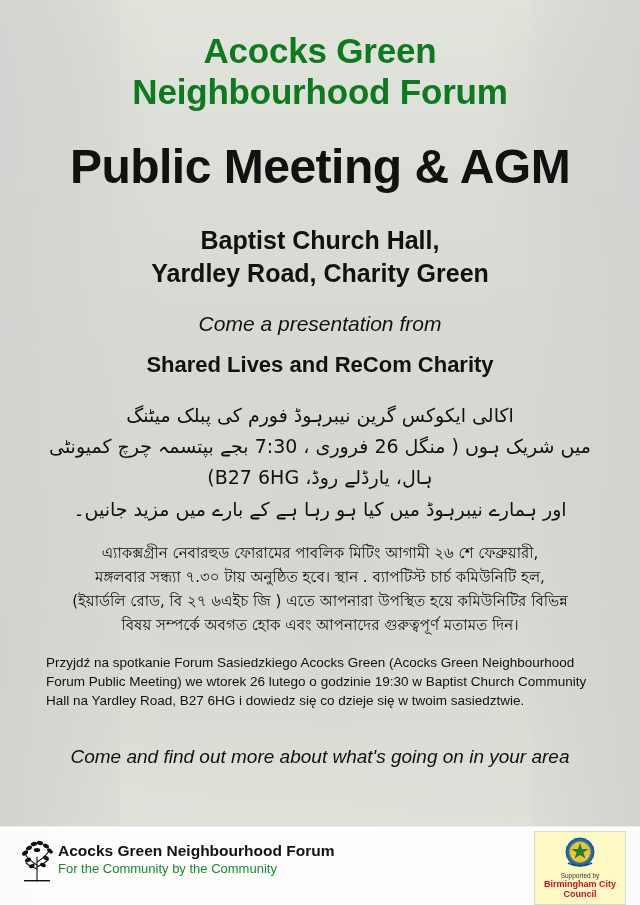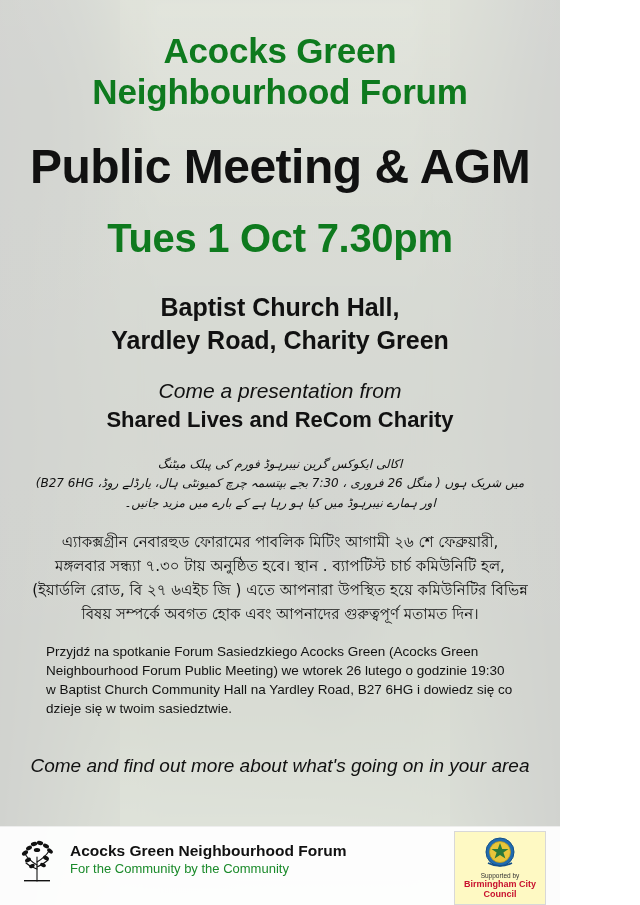--- a/index.html
+++ b/index.html
@@ -8,21 +8,21 @@
   }
   body {
     width: 640px;
     height: 905px;
     font-family: "Liberation Sans", sans-serif;
     background: #ffffff;
     overflow: hidden;
   }
   .poster {
     position: relative;
-    width: 560px;
+    width: 640px;
     height: 905px;
     overflow: hidden;
     background: #2f3a22;
   }
   
   .bg {
     position: absolute;
     inset: 0;
     background:
       
@@ -115,34 +115,33 @@
     color: #111111;
     font-weight: bold;
   }
   .presentation-intro {
     margin: 22px 0 0 0;
     font-size: 21px;
     font-style: italic;
     color: #111111;
   }
   .presentation-name {
-    margin: 4px 0 0 0;
+    margin: 16px 0 0 0;
     font-size: 22px;
     font-weight: bold;
     color: #111111;
   }
   .urdu {
     margin: 22px 10px 16px 10px;
-    font-size: 12px;
+    font-size: 19px;
     line-height: 1.65;
     color: #111111;
     direction: rtl;
     text-align: center;
     font-family: "DejaVu Sans", sans-serif;
-    font-style: italic;
   }
   .bengali {
     margin: 14px 6px 0 6px;
     font-size: 15px;
     line-height: 1.6;
     color: #111111;
     text-align: center;
     font-family: "DejaVu Sans", sans-serif;
   }
   .polish {
@@ -165,21 +164,21 @@
     height: 78px;
     background: rgba(255,255,255,0.93);
     border-top: 1px solid rgba(0,0,0,0.06);
   }
   .logo-left {
     position: absolute;
     left: 16px;
     top: 8px;
     display: flex;
     align-items: center;
-    gap: 12px;
+    gap: 0;
   }
   .tree-icon {
     width: 42px;
     height: 48px;
     flex: none;
   }
   .logo-left-text {
     text-align: left;
     line-height: 1.25;
   }
@@ -240,21 +239,20 @@
 
   <div class="content">
 
     <h1 class="org-title">
       <span>Acocks Green</span><br>
       <span>Neighbourhood Forum</span>
     </h1>
 
     <h2 class="main-title">Public Meeting &amp; AGM</h2>
 
-    <h3 class="date-line">Tues 1 Oct 7.30pm</h3>
 
     <p class="venue">
       <span>Baptist Church Hall,</span><br>
       <span>Yardley Road, Charity Green</span>
     </p>
 
     <p class="presentation-intro">Come a presentation from</p>
     <p class="presentation-name">Shared Lives and ReCom Charity</p>
 
     <div class="urdu">

